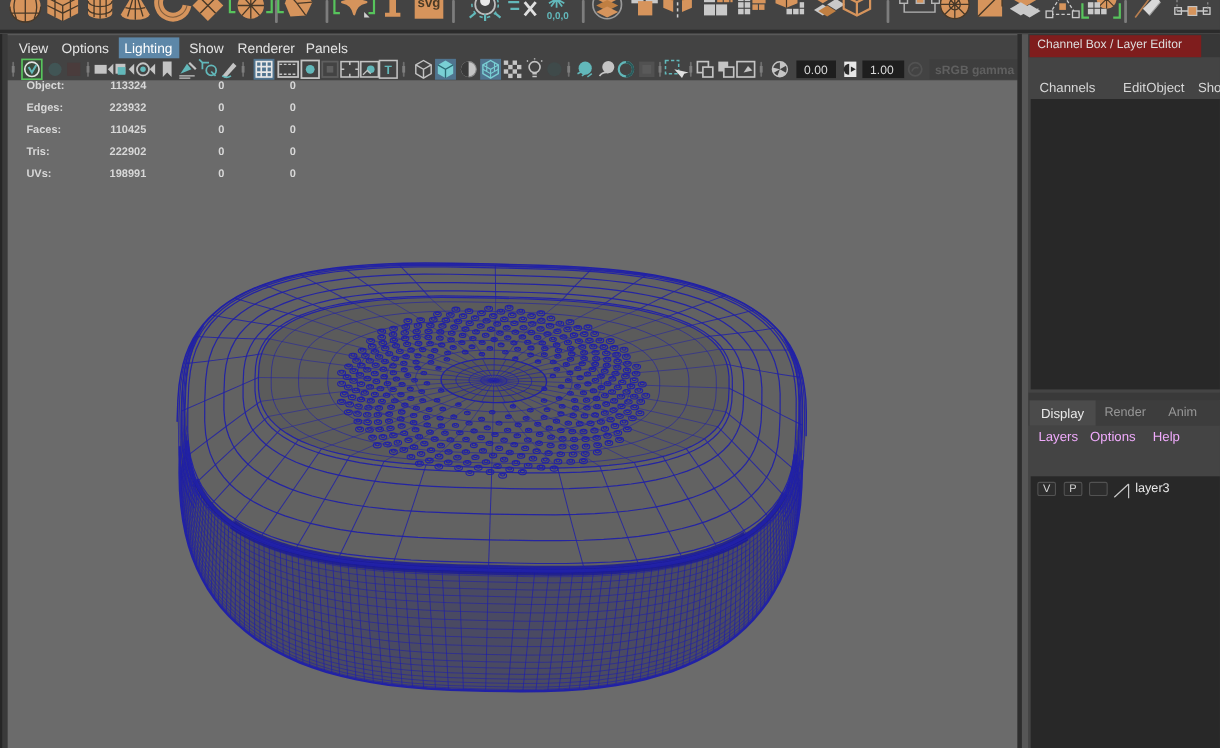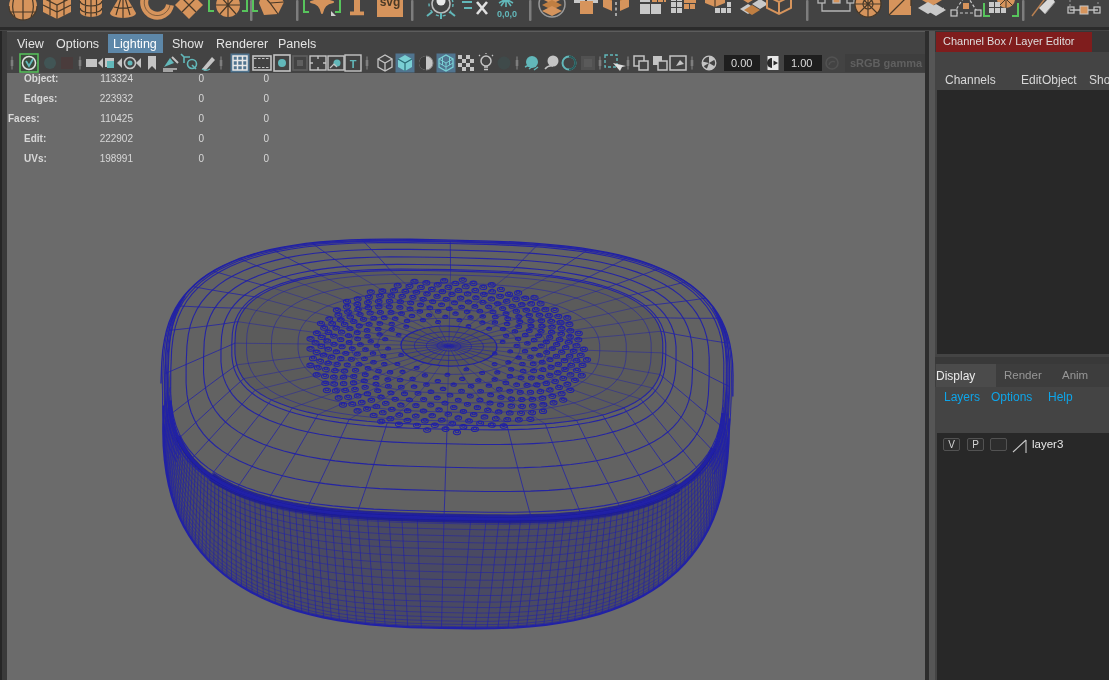--- a/index.html
+++ b/index.html
@@ -5,33 +5,33 @@
 .abs{position:absolute}
 #shelf{position:absolute;left:0;top:0;width:1109px;height:27px;background:#434343}
 #shelfline{position:absolute;left:0;top:27px;width:1109px;height:3px;background:#2b2b2b}
 #leftedge{position:absolute;left:0;top:31px;width:7px;height:649px;background:#3a3a3a;border-left:2px solid #262626}
 #panel{position:absolute;left:7px;top:31px;width:918px;height:649px;background:#434343;border-top:1px solid #5c5c5c}
 #menubar{position:absolute;left:0;top:32px;width:925px;height:22px;color:#e4e4e4;font-size:12.5px}
 .mi{position:absolute;top:5px}
 #lighthl{position:absolute;left:108px;top:2px;width:55px;height:19px;background:#5d87a8}
 #viewport{position:absolute;left:7px;top:73px;width:918px;height:607px;background:#6b6b6b}
 .hl{position:absolute;font-size:10px;font-weight:bold;color:#d8d8d8}
-.hv{position:absolute;font-size:10px;font-weight:normal;color:#d8d8d8;text-align:right}
+.hv{position:absolute;font-size:10px;font-weight:bold;color:#d8d8d8;text-align:right}
 #divider{position:absolute;left:925px;top:31px;width:10px;height:649px;background:#2d2d2d}
 #dividerbar{position:absolute;left:929px;top:31px;width:6px;height:649px;background:#565656}
 #rpanel{position:absolute;left:935px;top:31px;width:174px;height:649px;background:#444444}
 #rtabstrip{position:absolute;left:935px;top:31px;width:174px;height:21px;background:#373737}
 #rtab{position:absolute;left:936px;top:32px;width:156px;height:20px;background:#7f1d1d;color:#dedede;font-size:11px;padding:3px 0 0 7px}
 #rmenu{position:absolute;left:935px;top:73px;width:202px;height:20px;color:#d8d8d8;font-size:12px}
 #chbox{position:absolute;left:937px;top:90px;width:172px;height:264px;background:#282828}
 #ltabs{position:absolute;left:935px;top:364px;width:174px;height:23px;background:#3d3d3d;font-size:12px}
 #ltabstrip{position:absolute;left:935px;top:357px;width:174px;height:7px;background:#393939}
-#dtab{position:absolute;left:936px;top:364px;width:60px;height:23px;background:#4b4b4b;color:#eaeaea;padding-top:5px;font-size:12px}
+#dtab{position:absolute;left:936px;top:364px;width:60px;height:23px;background:#4b4b4b;color:#eaeaea;text-align:center;padding-top:5px;font-size:12px}
 .dimtab{position:absolute;top:369px;color:#979797;font-size:11.5px}
-#lmenu{position:absolute;left:935px;top:390px;width:174px;height:20px;color:#0ea5e9;font-size:12px}
+#lmenu{position:absolute;left:935px;top:390px;width:174px;height:20px;color:#f0abfc;font-size:12px}
 #llist{position:absolute;left:937px;top:433px;width:172px;height:247px;background:#282828}
 .lbtn{position:absolute;top:5px;width:17px;height:13px;background:#2d2d2d;border:1px solid #525252;border-radius:2px;color:#d4d4d4;font-size:10px;line-height:12px;text-align:center}
 #dots{position:absolute;left:1058px;top:359px;width:46px;height:3px;background-image:radial-gradient(circle,#909090 1px,transparent 1px);background-size:5px 3px}
 </style></head>
 <body>
 <div id="shelf"></div>
 <svg width="1109" height="28" viewBox="0 0 1109 28" style="position:absolute;left:0;top:0">
     <g transform="translate(23,0)">
       <circle cx="0" cy="6" r="14" fill="#d6945c"></circle>
       <path d="M-14,6a14,14 0 0 0 28,0M-12,-1h24M-13,12h26M0,-8v28M-8,-5c-3,8 -3,16 0,22M8,-5c3,8 3,16 0,22" stroke="#473828" stroke-width="1.2" fill="none"></path>
@@ -421,25 +421,25 @@
   </svg>
 <div id="viewport"></div>
 <div class="hl" style="top:73px;left:24px">Object:</div>
 <div class="hv" style="top:73px;left:53px;width:80px">113324</div>
 <div class="hv" style="top:73px;left:160px;width:44px">0</div>
 <div class="hv" style="top:73px;left:225px;width:44px">0</div>
 <div class="hl" style="top:93px;left:24px">Edges:</div>
 <div class="hv" style="top:93px;left:53px;width:80px">223932</div>
 <div class="hv" style="top:93px;left:160px;width:44px">0</div>
 <div class="hv" style="top:93px;left:225px;width:44px">0</div>
-<div class="hl" style="top:113px;left:8px">Faces:</div>
+<div class="hl" style="top:113px;left:24px">Faces:</div>
 <div class="hv" style="top:113px;left:53px;width:80px">110425</div>
 <div class="hv" style="top:113px;left:160px;width:44px">0</div>
 <div class="hv" style="top:113px;left:225px;width:44px">0</div>
-<div class="hl" style="top:133px;left:24px">Edit:</div>
+<div class="hl" style="top:133px;left:24px">Tris:</div>
 <div class="hv" style="top:133px;left:53px;width:80px">222902</div>
 <div class="hv" style="top:133px;left:160px;width:44px">0</div>
 <div class="hv" style="top:133px;left:225px;width:44px">0</div>
 <div class="hl" style="top:153px;left:24px">UVs:</div>
 <div class="hv" style="top:153px;left:53px;width:80px">198991</div>
 <div class="hv" style="top:153px;left:160px;width:44px">0</div>
 <div class="hv" style="top:153px;left:225px;width:44px">0</div>
 <svg width="918" height="607" viewBox="7 73 918 607" style="position:absolute;left:7px;top:73px">
     <g transform="rotate(1.3 446 430)">
       <path d="M160.0,390.0L160.2,369.9L160.9,358.1L162.1,348.3L163.7,339.5L165.7,331.6L168.3,324.2L171.3,317.4L174.7,310.9L178.6,304.9L183.0,299.1L187.8,293.7L193.1,288.6L198.9,283.8L205.1,279.3L211.8,275.0L219.0,270.9L226.7,267.2L234.8,263.7L243.5,260.4L252.7,257.4L262.5,254.6L272.8,252.1L283.7,249.8L295.2,247.7L307.5,245.9L320.6,244.3L334.6,243.0L349.8,241.9L366.4,241.1L385.2,240.5L407.7,240.1L446.0,240.0L484.3,240.1L506.8,240.5L525.6,241.1L542.2,241.9L557.4,243.0L571.4,244.3L584.5,245.9L596.8,247.7L608.3,249.8L619.2,252.1L629.5,254.6L639.3,257.4L648.5,260.4L657.2,263.7L665.3,267.2L673.0,270.9L680.2,275.0L686.9,279.3L693.1,283.8L698.9,288.6L704.2,293.7L709.0,299.1L713.4,304.9L717.3,310.9L720.7,317.4L723.7,324.2L726.3,331.6L728.3,339.5L729.9,348.3L731.1,358.1L731.8,369.9L732.0,390.0L729.0,412.0L728.7,435.2L728.0,450.7L726.7,464.1L725.0,476.4L722.7,487.7L719.9,498.4L716.7,508.5L712.9,518.0L708.6,527.1L703.8,535.7L698.6,544.0L692.8,551.8L686.6,559.2L679.9,566.2L672.6,572.8L664.9,579.1L656.7,585.0L648.0,590.5L638.8,595.6L629.1,600.4L618.9,604.8L608.1,608.8L596.8,612.4L584.9,615.7L572.4,618.6L559.2,621.1L545.2,623.2L530.3,624.9L514.3,626.3L496.7,627.2L476.3,627.8L446.0,628.0L415.7,627.8L395.3,627.2L377.7,626.3L361.7,624.9L346.8,623.2L332.8,621.1L319.6,618.6L307.1,615.7L295.2,612.4L283.9,608.8L273.1,604.8L262.9,600.4L253.2,595.6L244.0,590.5L235.3,585.0L227.1,579.1L219.4,572.8L212.1,566.2L205.4,559.2L199.2,551.8L193.4,544.0L188.2,535.7L183.4,527.1L179.1,518.0L175.3,508.5L172.1,498.4L169.3,487.7L167.0,476.4L165.3,464.1L164.0,450.7L163.3,435.2L163.0,412.0Z" fill="#606060"></path>

